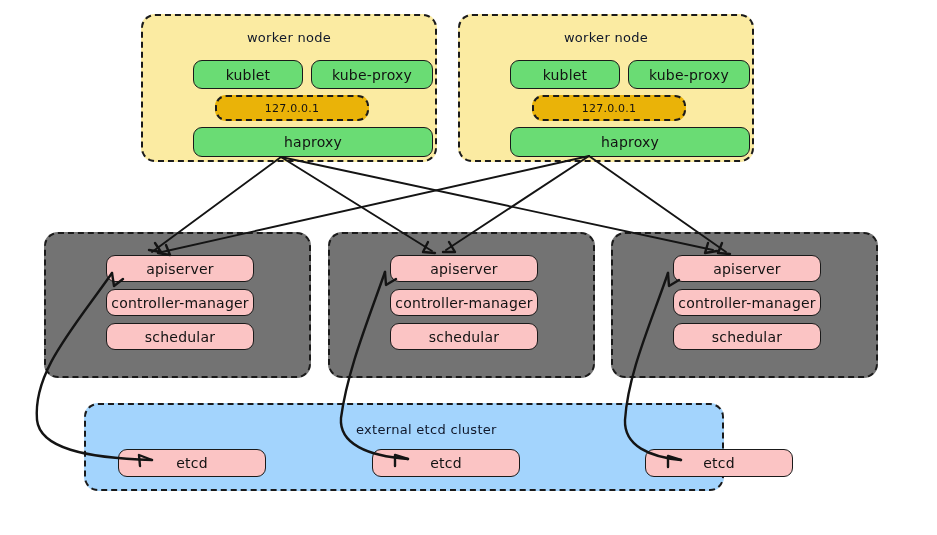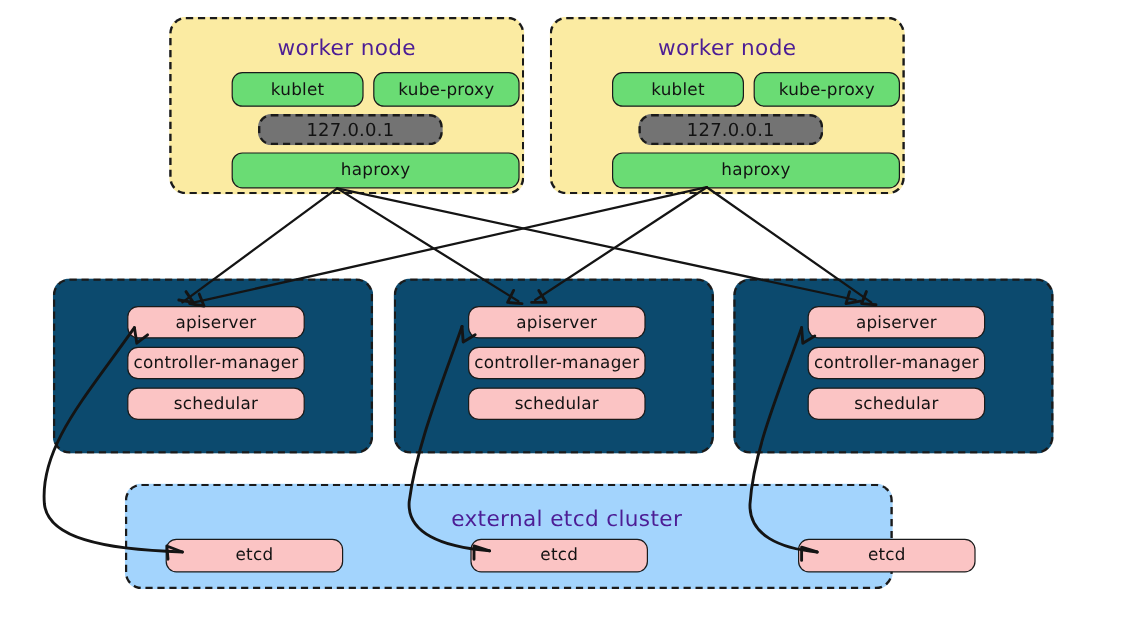--- a/index.html
+++ b/index.html
@@ -17,30 +17,30 @@
   }
 
   
   .panel {
     position: absolute;
     box-sizing: border-box;
     border: 2.5px dashed #1a1a1a;
     border-radius: 14px;
   }
   .panel.worker   { background: #FBEBA2; }
-  .panel.control  { background: #0c4a6e; }
+  .panel.control  { background: #737373; }
   .panel.etcdwrap { background: #A3D4FD; }
 
   .panel-title {
     position: absolute;
     left: 0;
     right: 0;
     text-align: center;
-    font-size: 18px;
-    color: #4c1d95;
+    font-size: 13px;
+    color: #0f172a;
     letter-spacing: .3px;
   }
   .panel-title.etcd-title {
     text-align: left;
   }
 
   
   .node {
     position: absolute;
     box-sizing: border-box;
@@ -50,24 +50,24 @@
     border: 1.9px solid #1a1a1a;
     border-radius: 9px;
     font-size: 14px;
     color: #121212;
     letter-spacing: .2px;
     white-space: nowrap;
   }
   .node.green { background: #6ADC74; margin-left: 19px; }
   .node.pink  { background: #FBC4C4; }
   .node.gray  {
-    background: #737373;
+    background: #eab308;
     border: 2px dashed #1a1a1a;
     border-radius: 11px;
-    font-size: 15px;
+    font-size: 11px;
   }
 
   
   #wires {
     position: absolute;
     inset: 0;
     width: 937px;
     height: 535px;
     pointer-events: none;
   }
@@ -112,21 +112,21 @@
     <div class="node pink" style="left:60px; top:55px; width:148px; height:27px;">controller-manager</div>
     <div class="node pink" style="left:60px; top:89px; width:148px; height:27px;">schedular</div>
   </div>
 
   <div class="panel control" style="left:611px; top:232px; width:267px; height:146px;">
     <div class="node pink" style="left:60px; top:21px; width:148px; height:27px;">apiserver</div>
     <div class="node pink" style="left:60px; top:55px; width:148px; height:27px;">controller-manager</div>
     <div class="node pink" style="left:60px; top:89px; width:148px; height:27px;">schedular</div>
   </div>
 
-  <div class="panel etcdwrap" style="left:104px; top:403px; width:640px; height:88px;">
+  <div class="panel etcdwrap" style="left:84px; top:403px; width:640px; height:88px;">
     <div class="panel-title etcd-title" style="top:17px; left:270px;">external etcd cluster</div>
     <div class="node pink" style="left:32px; top:44px; width:148px; height:28px;">etcd</div>
     <div class="node pink" style="left:286px; top:44px; width:148px; height:28px;">etcd</div>
     <div class="node pink" style="left:559px; top:44px; width:148px; height:28px;">etcd</div>
   </div>
 
   <svg id="wires" viewBox="0 0 937 535">
 
     <g>
       <path d="M281,157 L152,252"></path>

